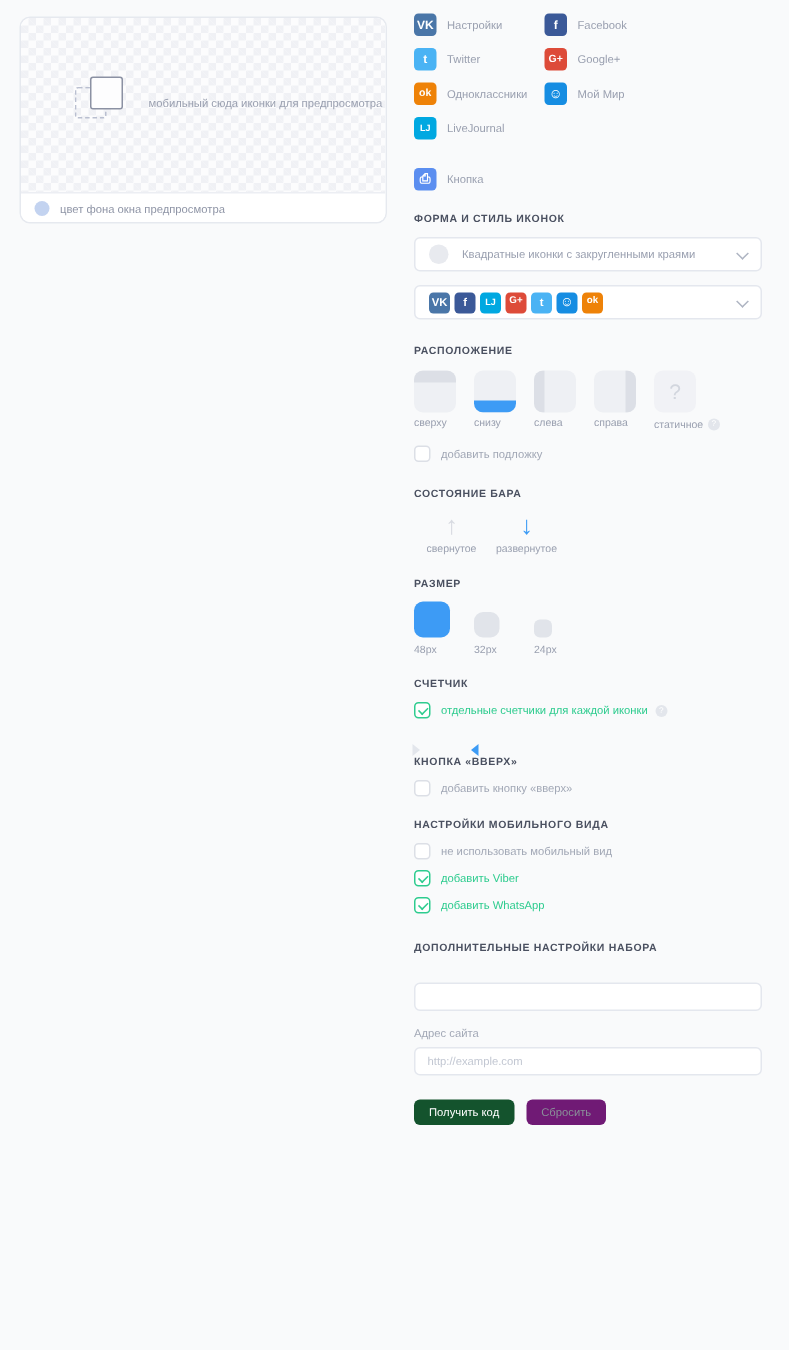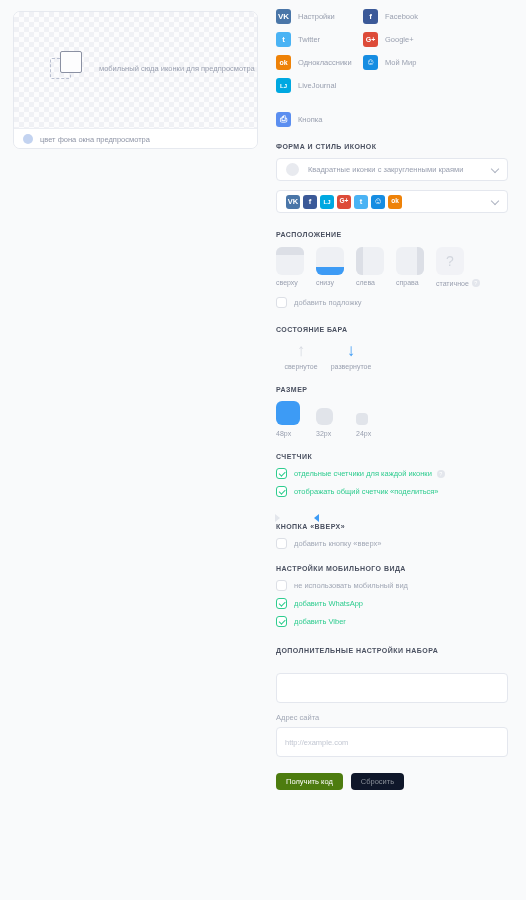--- a/index.html
+++ b/index.html
@@ -176,37 +176,37 @@
   }
   .bub.blue::after {
     content: ""; position: absolute; left: -4px; top: 5px;
     border-top: 4px solid transparent; border-bottom: 4px solid transparent;
     border-right: 5px solid #3d9bf5;
   }
 
   
   .field-label { font-size: 7.5px; color: #a2a8b6; }
   .field {
-    height: 30px; background: #fff;
+    height: 19px; background: #fff;
     border: 1px solid #e4e7ee; border-radius: 4px;
     width: 100%; padding: 0 8px;
     font-size: 7.5px; color: #555b68;
     font-family: "Liberation Sans", sans-serif;
     outline: none;
   }
   .field::placeholder { color: #c2c7d2; }
 
   
   .btn {
     border: none; border-radius: 4px; cursor: pointer;
     font-size: 7.5px; font-family: "Liberation Sans", sans-serif;
     padding: 0 10px; height: 17px;
   }
-  .btn-primary { background: #4d7c0f; color: #fff; }
-  .btn-secondary { background: #0f172a; color: #8a9099; margin-left: 8px; }
+  .btn-primary { background: #14532d; color: #fff; }
+  .btn-secondary { background: #701a75; color: #8a9099; margin-left: 8px; }
   .mt5 { margin-top: 5px; }
   .mt7 { margin-top: 7px; }
   .mt8 { margin-top: 8px; }
   .mt9 { margin-top: 9px; }
   .mt10 { margin-top: 10px; }
   .mt12 { margin-top: 12px; }
   .mt14 { margin-top: 14px; }
   .mt16 { margin-top: 16px; }
   .mt18 { margin-top: 18px; }
   .mt20 { margin-top: 20px; }
@@ -389,24 +389,20 @@
 
     <div class="mt16">
       <div class="sec-title">Счетчик</div>
 
       <div class="cb-row mt8">
         <span class="cb checked"></span>
         <span class="cb-label green">отдельные счетчики для каждой иконки</span>
         <span class="info-badge" style="margin-left:5px">?</span>
       </div>
 
-      <div class="cb-row mt7">
-        <span class="cb checked"></span>
-        <span class="cb-label green">отображать общий счетчик «поделиться»</span>
-      </div>
 
       <div class="tiles mt12">
         <div style="width:42px">
           <span class="bub gray"></span>
         </div>
         <div style="width:42px">
           <span class="bub blue"></span>
         </div>
       </div>
     </div>
@@ -421,25 +417,25 @@
 
     <div class="mt16">
       <div class="sec-title">Настройки мобильного вида</div>
 
       <div class="cb-row mt8">
         <span class="cb"></span>
         <span class="cb-label">не использовать мобильный вид</span>
       </div>
       <div class="cb-row mt7">
         <span class="cb checked"></span>
-        <span class="cb-label green">добавить WhatsApp</span>
+        <span class="cb-label green">добавить Viber</span>
       </div>
       <div class="cb-row mt7">
         <span class="cb checked"></span>
-        <span class="cb-label green">добавить Viber</span>
+        <span class="cb-label green">добавить WhatsApp</span>
       </div>
     </div>
 
     <div class="mt20">
       <div class="sec-title">Дополнительные настройки набора</div>
 
       <div class="mt14">
         <input class="field mt5" type="text" placeholder="" style="">
       </div>
 

